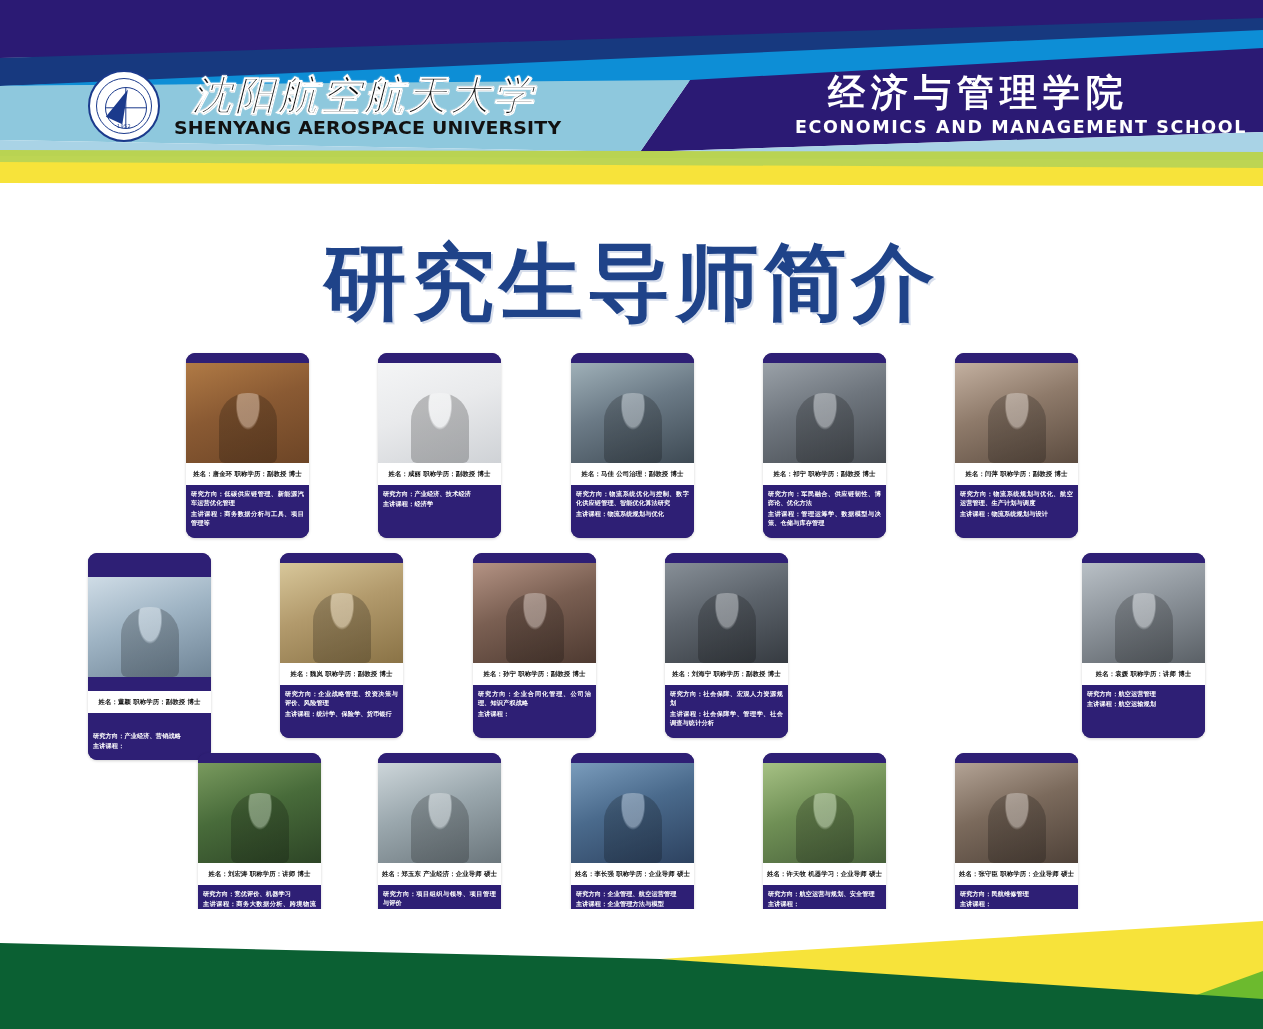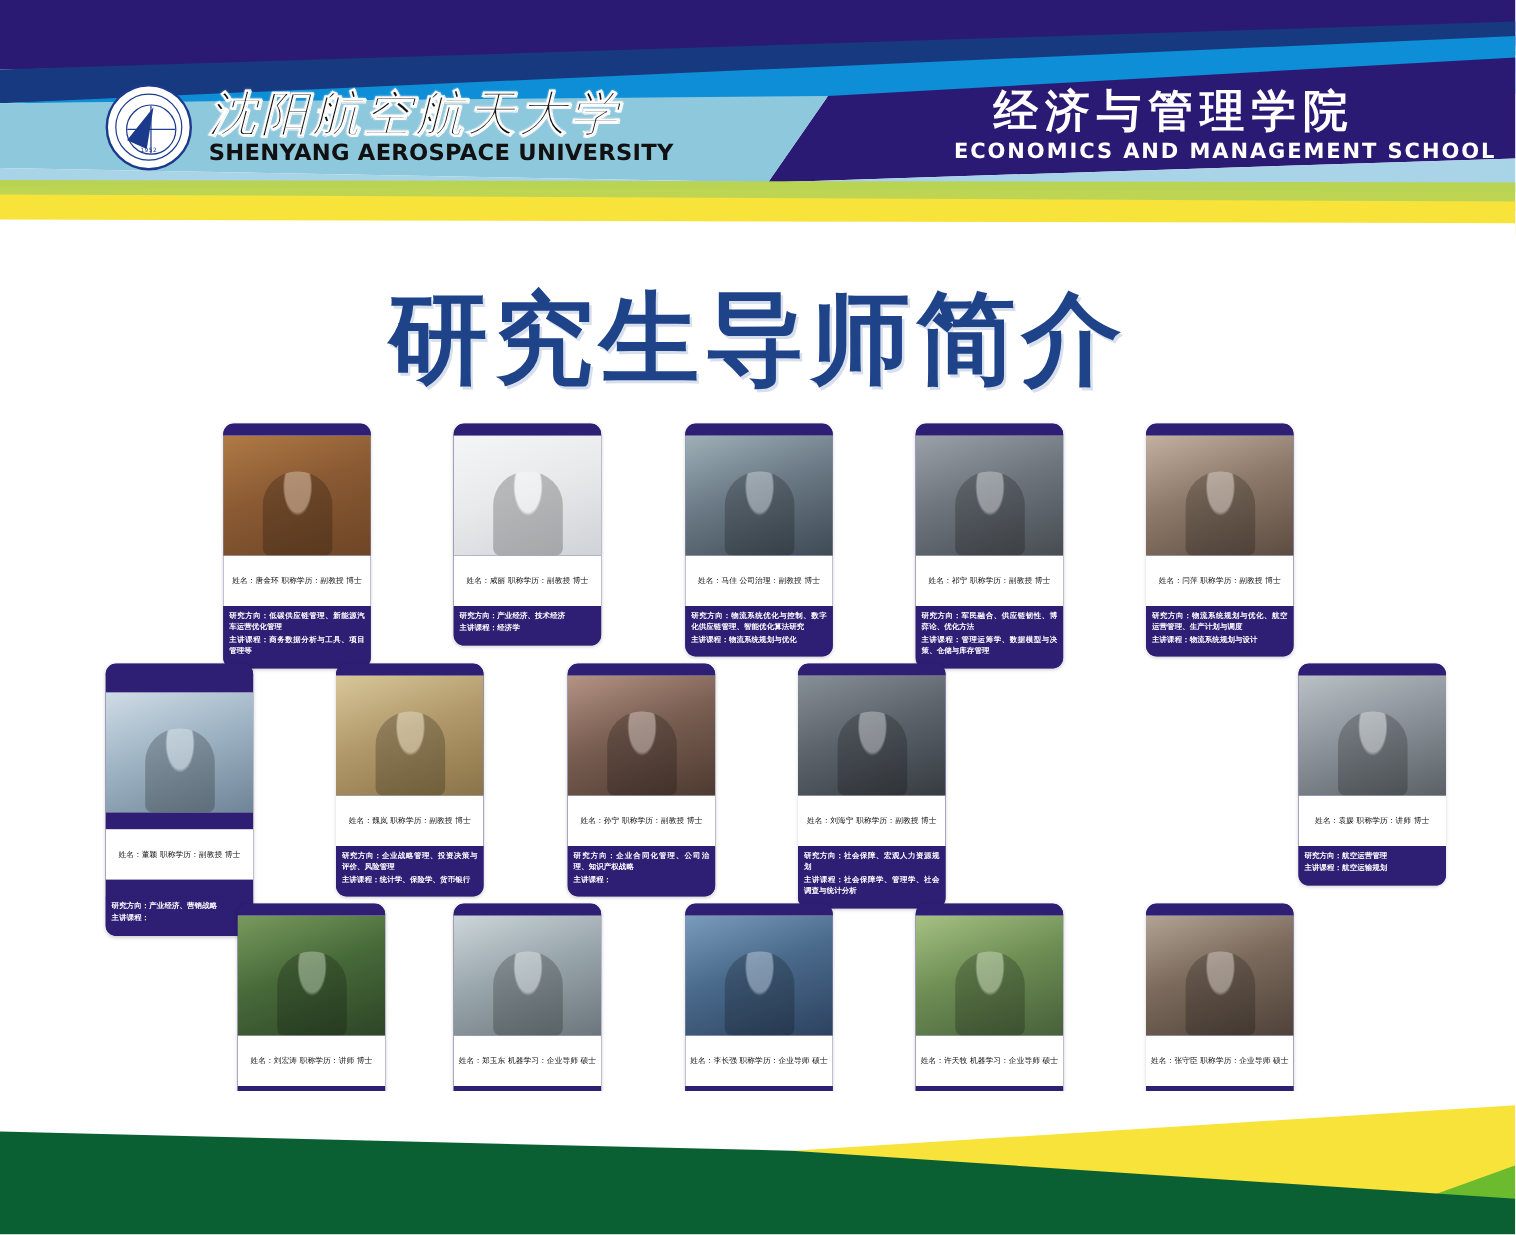--- a/index.html
+++ b/index.html
@@ -66,21 +66,21 @@
     border-left: 9px solid transparent;
     border-right: 9px solid transparent;
     border-bottom: 34px solid #1b3a8c;
     transform: rotate(24deg);
   }
   .seal-year {
     position: absolute; left: 0; right: 0; bottom: 11px;
     text-align: center;
     font-size: 5px; color: #1b3a8c; letter-spacing: .3px;
   }
-  .brand-text { display: flex; flex-direction: column; }
+  .brand-text { display: flex; flex-direction: column; align-items: center; }
   .brand-cn {
     font-size: 40px; font-weight: bold; color: #111111;
     letter-spacing: 3px; line-height: 1.05;
     font-family: "DejaVu Serif", "Liberation Serif", serif;
     font-style: italic;
     -webkit-text-stroke: 0.6px #ffffff;
     text-shadow: 0 0 2px #ffffff, 1px 1px 0 #ffffff;
   }
   .brand-en {
     font-size: 18.5px; font-weight: bold; color: #111111;
@@ -136,23 +136,23 @@
   .card-photo {
     height: 100px; width: 100%;
     background: #b9bec7;
     position: relative; overflow: hidden;
   }
   .card-photo .ph { position: absolute; inset: 0; }
   .card-name {
     background: #ffffff;
     color: #111111;
     font-size: 6.4px;
-    font-weight: normal;
+    font-weight: bold;
     text-align: center;
-    padding: 17px 2px;
+    padding: 7px 2px;
     line-height: 1.25;
     letter-spacing: .1px;
   }
   .card-body {
     background: #2e1f75;
     color: #ffffff;
     padding: 4px 5px 8px 5px;
     flex: 1 1 auto;
   }
   .fld {
@@ -351,21 +351,21 @@
           <span class="fld">主讲课程：商务大数据分析、跨境物流与仓储</span>
         </div>
       </div>
       <div class="card" style="left: 378px; top: 753px; min-height: 185px;">
         <div class="card-topbar"></div>
         <div class="card-photo">
           <div class="ph" style="background: linear-gradient(160deg, rgb(205, 214, 218) 0%, rgb(154, 167, 173) 45%, rgb(107, 118, 124) 100%);">
             <div style="position: absolute; left: 50%; bottom: 0px; transform: translateX(-50%); width: 58px; height: 70px; border-radius: 28px 28px 6px 6px; background: radial-gradient(at 50% 18%, rgba(255, 255, 255, 0.3) 0px, rgba(255, 255, 255, 0.3) 26%, rgba(0, 0, 0, 0.22) 30%, rgba(0, 0, 0, 0.22) 100%);"></div>
           </div>
         </div>
-        <div class="card-name">姓名：郑玉东  机器学习：企业导师 硕士</div>
+        <div class="card-name">姓名：郑玉东  产业经济：企业导师 硕士</div>
         <div class="card-body">
           <span class="fld">研究方向：项目组织与领导、项目管理与评价</span>
           <span class="fld">主讲课程：管理思维与方法</span>
         </div>
       </div>
       <div class="card" style="left: 571px; top: 753px; min-height: 185px;">
         <div class="card-topbar"></div>
         <div class="card-photo">
           <div class="ph" style="background: linear-gradient(160deg, rgb(122, 156, 188) 0%, rgb(74, 106, 140) 45%, rgb(45, 66, 96) 100%);">
             <div style="position: absolute; left: 50%; bottom: 0px; transform: translateX(-50%); width: 58px; height: 70px; border-radius: 28px 28px 6px 6px; background: radial-gradient(at 50% 18%, rgba(255, 255, 255, 0.3) 0px, rgba(255, 255, 255, 0.3) 26%, rgba(0, 0, 0, 0.22) 30%, rgba(0, 0, 0, 0.22) 100%);"></div>

